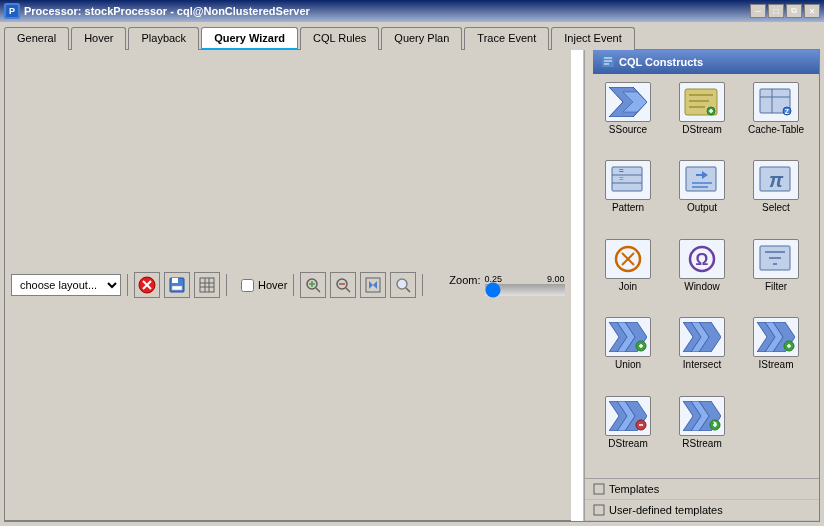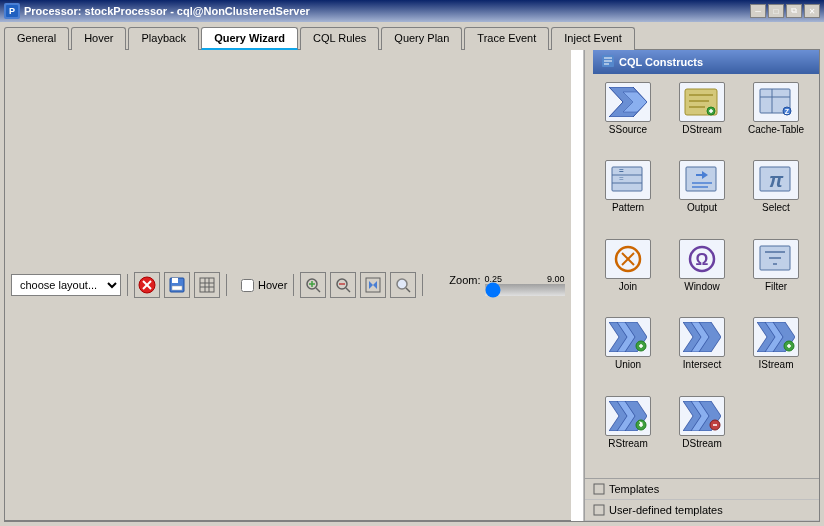--- a/index.html
+++ b/index.html
@@ -538,40 +538,40 @@
               </div>
               <span class="cql-label">IStream</span>
             </div>
 
             <div class="cql-item">
               <div class="cql-icon-box">
                 <svg width="38" height="30" viewBox="0 0 38 30">
                   <polygon points="0,0 12,0 22,15 12,30 0,30 10,15" fill="#6a8fd4" stroke="#3050a0" stroke-width="0.8"></polygon>
                   <polygon points="8,0 20,0 30,15 20,30 8,30 18,15" fill="#8aafef" stroke="#3050a0" stroke-width="0.8"></polygon>
                   <polygon points="16,0 28,0 38,15 28,30 16,30 26,15" fill="#6a8fd4" stroke="#3050a0" stroke-width="0.8"></polygon>
+                  <circle cx="32" cy="24" r="5" fill="#c04040" stroke="#802020" stroke-width="1"></circle>
+                  <line x1="30" y1="24" x2="34" y2="24" stroke="white" stroke-width="1.5"></line>
+                </svg>
+              </div>
+              <span class="cql-label">DStream</span>
+            </div>
+
+            <div class="cql-item">
+              <div class="cql-icon-box">
+                <svg width="38" height="30" viewBox="0 0 38 30">
+                  <polygon points="0,0 12,0 22,15 12,30 0,30 10,15" fill="#6a8fd4" stroke="#3050a0" stroke-width="0.8"></polygon>
+                  <polygon points="8,0 20,0 30,15 20,30 8,30 18,15" fill="#8aafef" stroke="#3050a0" stroke-width="0.8"></polygon>
+                  <polygon points="16,0 28,0 38,15 28,30 16,30 26,15" fill="#6a8fd4" stroke="#3050a0" stroke-width="0.8"></polygon>
                   <circle cx="32" cy="24" r="5" fill="#40a040" stroke="#208020" stroke-width="1"></circle>
                   <line x1="30" y1="24" x2="34" y2="24" stroke="white" stroke-width="1.5"></line>
                   <line x1="32" y1="22" x2="32" y2="26" stroke="white" stroke-width="1.5"></line>
                   <polygon points="30,20 34,22 32,24" fill="white"></polygon>
                 </svg>
               </div>
               <span class="cql-label">RStream</span>
-            </div>
-
-            <div class="cql-item">
-              <div class="cql-icon-box">
-                <svg width="38" height="30" viewBox="0 0 38 30">
-                  <polygon points="0,0 12,0 22,15 12,30 0,30 10,15" fill="#6a8fd4" stroke="#3050a0" stroke-width="0.8"></polygon>
-                  <polygon points="8,0 20,0 30,15 20,30 8,30 18,15" fill="#8aafef" stroke="#3050a0" stroke-width="0.8"></polygon>
-                  <polygon points="16,0 28,0 38,15 28,30 16,30 26,15" fill="#6a8fd4" stroke="#3050a0" stroke-width="0.8"></polygon>
-                  <circle cx="32" cy="24" r="5" fill="#c04040" stroke="#802020" stroke-width="1"></circle>
-                  <line x1="30" y1="24" x2="34" y2="24" stroke="white" stroke-width="1.5"></line>
-                </svg>
-              </div>
-              <span class="cql-label">DStream</span>
             </div>
 
           </div>
 
           <div class="cql-bottom">
             <div class="cql-bottom-item">
               <svg width="12" height="12" viewBox="0 0 12 12">
                 <rect x="1" y="1" width="10" height="10" fill="none" stroke="#606060" stroke-width="1"></rect>
               </svg>
               <span>Templates</span>

